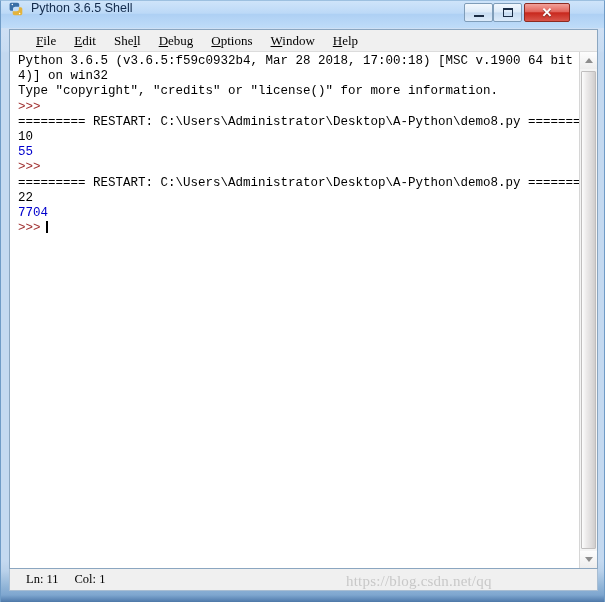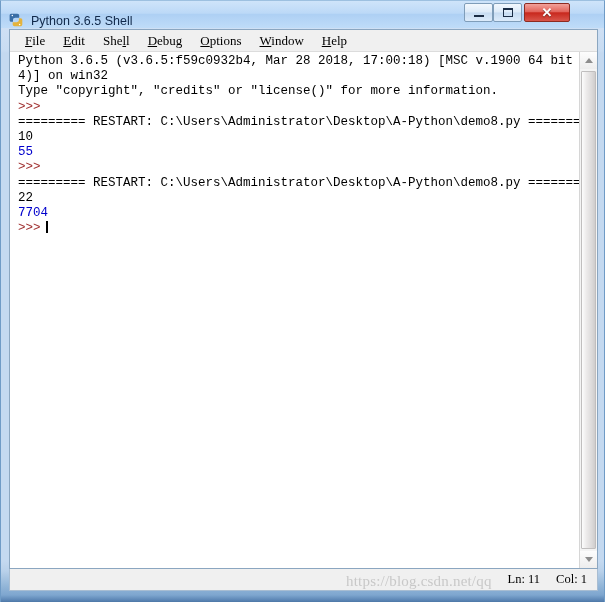--- a/index.html
+++ b/index.html
@@ -28,21 +28,21 @@
   }
 
   
   #titlebar {
     position: absolute;
     left: 0; top: 0;
     width: 605px;
     height: 27px;
     background: linear-gradient(to bottom, #cfe4fa 0%, #bcd9f7 45%, #aed0f4 50%, #bfdcf8 100%);
     display: flex;
-    align-items: flex-end;
+    align-items: flex-start;
   }
   #title-icon {
     width: 16px; height: 16px;
     margin-left: 7px;
     position: relative;
     flex: 0 0 auto;
   }
   #title-text {
     margin-left: 7px;
     font-size: 12.5px;
@@ -107,21 +107,21 @@
     overflow: hidden;
   }
 
   
   #menubar {
     height: 22px;
     background: #f0f0f0;
     border-bottom: 1px solid #dcdcdc;
     display: flex;
     align-items: center;
-    padding-left: 6px;
+    padding-left: 17px;
     box-sizing: border-box;
   }
   .menu-item {
     font-size: 13px;
     color: #000000;
     padding: 2px 9px 2px 9px;
     font-family: "Liberation Serif", serif;
     white-space: nowrap;
     cursor: default;
   }
@@ -215,21 +215,20 @@
     left: 8px;
     top: 568px;
     width: 589px;
     height: 22px;
     background: #f0f0f0;
     border: 1px solid #a8bdd2;
     border-top: none;
     box-sizing: border-box;
     display: flex;
     align-items: center;
-    justify-content: flex-end;
     padding-right: 10px;
   }
   .status-field {
     font-family: "Liberation Serif", serif;
     font-size: 12.5px;
     color: #000000;
     margin-left: 16px;
     white-space: nowrap;
   }
 

